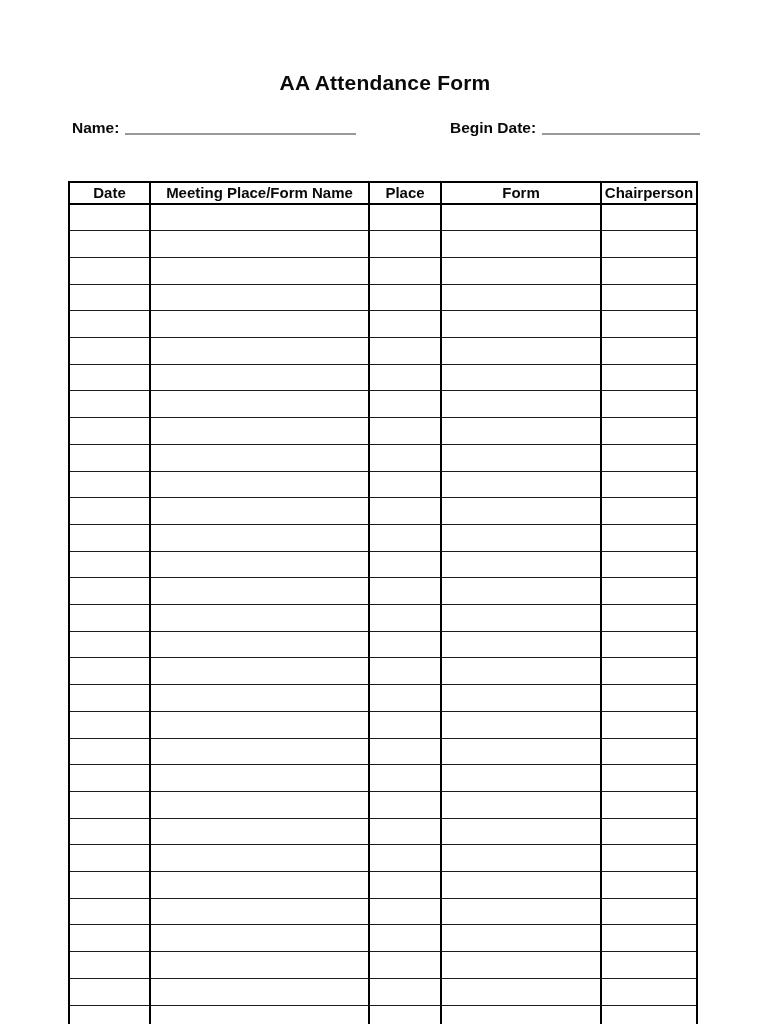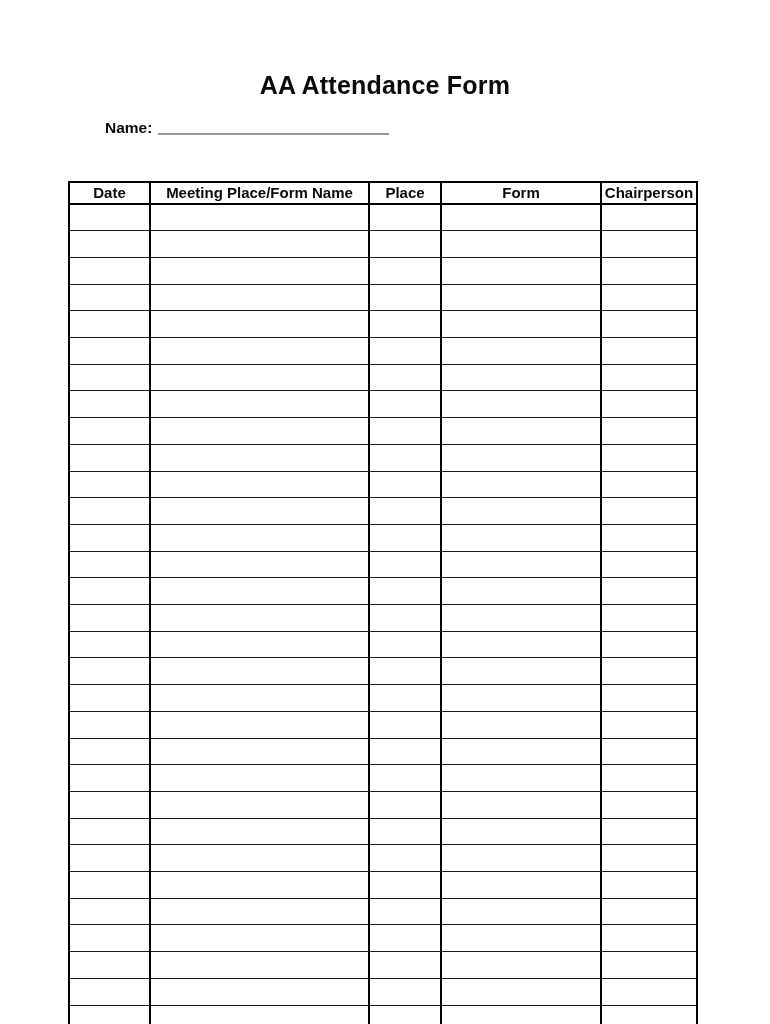--- a/index.html
+++ b/index.html
@@ -13,37 +13,37 @@
   }
   .page {
     position: absolute; left: 0; top: 0;
     width: 770px; height: 1024px;
     background: #ffffff;
   }
   .doc-title {
     position: absolute;
     left: 0; top: 71px; width: 770px;
     text-align: center;
-    font-size: 25px;
+    font-size: 21px;
     font-weight: bold;
     letter-spacing: 0.2px;
     color: #0a0a0a;
   }
   .fields {
     position: absolute;
     left: 72px; top: 119px;
     width: 626px; height: 22px;
     font-size: 15.5px;
     font-weight: bold;
     white-space: nowrap;
   }
   .field-group { position: absolute; top: 0; }
   .field-group.name-group { left: 0; }
   .field-group.begin-group { left: 378px; }
-  .field-label { display: inline-block; color: #0a0a0a; margin-left: 33px; }
+  .field-label { display: inline-block; color: #0a0a0a; }
   .blank-line {
     display: inline-block;
     height: 14px;
     border-bottom: 2px solid #999999;
     position: relative;
     top: 2px;
     margin-left: 6px;
   }
   .name-line { width: 231px; }
   .begin-line { width: 158px; }
@@ -92,20 +92,23 @@
 <body>
 
 <div class="page">
 
   <div class="doc-title">AA Attendance Form</div>
 
   <div class="fields">
     <div class="field-group name-group">
       <span class="field-label">Name:</span><span class="blank-line name-line"></span>
     </div>
+    <div class="field-group begin-group">
+      <span class="field-label">Begin Date:</span><span class="blank-line begin-line"></span>
+    </div>
   </div>
 
   <div class="table-wrap">
     <table class="attendance">
       <colgroup>
           <col class="col-0">
           <col class="col-1">
           <col class="col-2">
           <col class="col-3">
           <col class="col-4">

